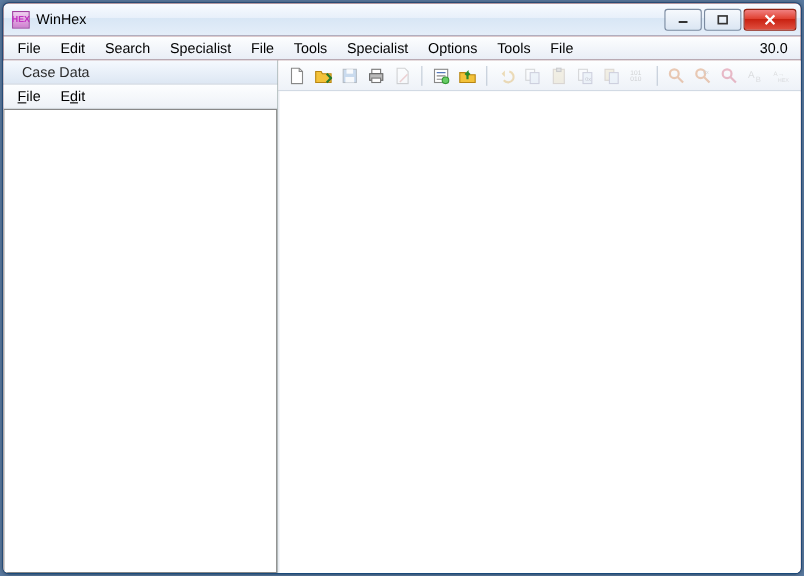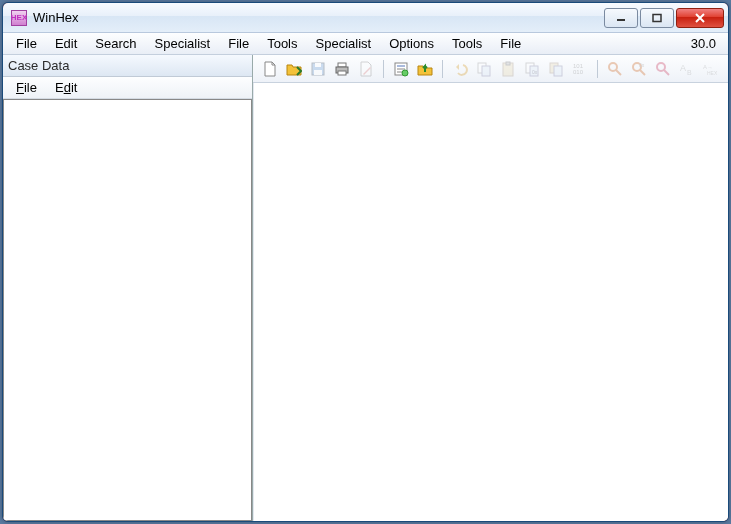--- a/index.html
+++ b/index.html
@@ -76,21 +76,21 @@
   .side-panel {
     width: 252px;
     border-right: 1px solid #9aa;
     display: flex; flex-direction: column;
     background: #fff;
   }
   .panel-title {
     height: 22px;
     background: linear-gradient(to bottom,#f5f9fe,#dde7f3);
     border-bottom: 1px solid #c0cad6;
-    padding: 3px 5px;
+    padding: 3px 17px;
     color: #2a2a2a;
   }
   .panel-menubar {
     height: 22px;
     background: linear-gradient(to bottom,#fdfeff,#eef2f7);
     border-bottom: 1px solid #d4dbe3;
     display: flex; align-items: center;
     padding: 0 4px;
   }
   .panel-menu-item {

